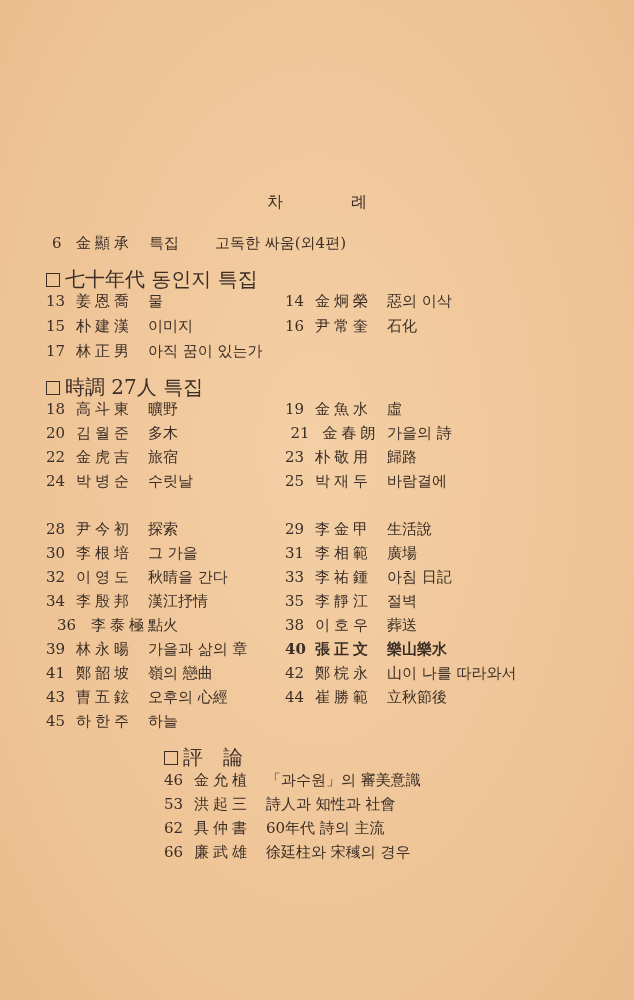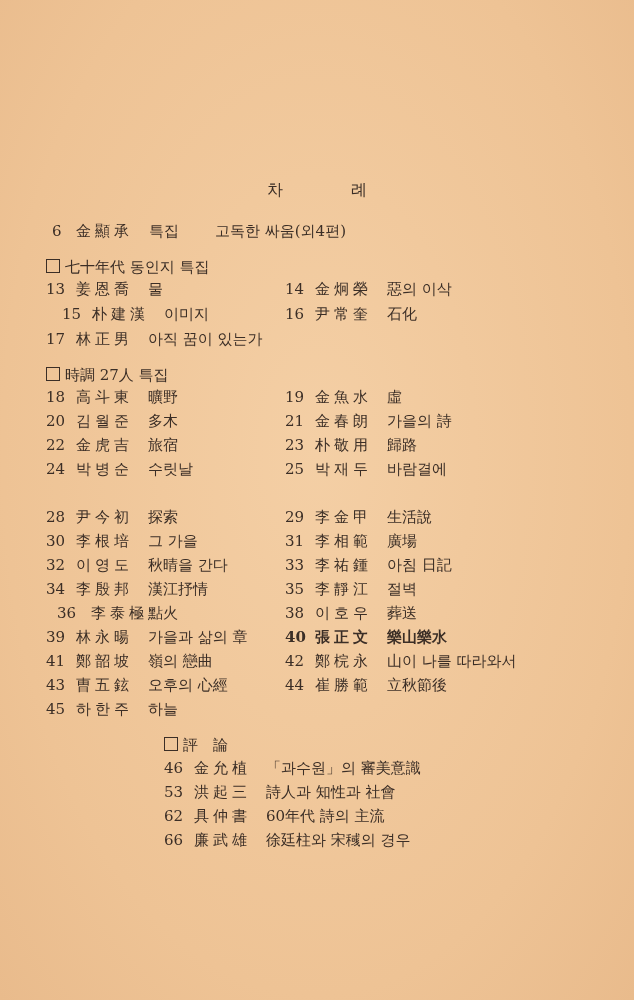--- a/index.html
+++ b/index.html
@@ -4,34 +4,34 @@
   <style>
     html, body { margin: 0; padding: 0; }
     body {
       width: 634px; height: 1000px; overflow: hidden;
       background: #f1c89c;
       background-image: radial-gradient(ellipse at 50% 45%, #f4cfa5 0%, #eec395 70%, #e9bb8c 100%);
       font-family: "DejaVu Serif", "Liberation Serif", serif;
       color: #3b2e26;
       position: relative;
     }
-    .page { position: absolute; left: 0; top: 0; width: 634px; height: 828px; }
+    .page { position: absolute; left: 0; top: 12px; width: 634px; height: 828px; }
     .title {
       position: absolute; top: 180px; left: 0; width: 634px;
       text-align: center; font-size: 16px; letter-spacing: 0;
     }
     .title span { display: inline-block; }
     .title .gap { width: 68px; }
     .line {
       position: absolute; font-size: 15px; white-space: nowrap; line-height: 20px;
     }
     .num { display: inline-block; width: 30px; }
     .auth { display: inline-block; width: 72px; letter-spacing: 4px; }
     .work { display: inline-block; }
-    .hdr { position: absolute; font-size: 15px; white-space: nowrap; line-height: 20px; }
+    .hdr { position: absolute; font-size: 20px; white-space: nowrap; line-height: 20px; }
     .box {
       display: inline-block; width: 12px; height: 12px; border: 1.3px solid #3b2e26;
       vertical-align: -1px; margin-right: 5px;
     }
     .feat-label { display: inline-block; margin-left: 16px; }
     .feat-work { display: inline-block; margin-left: 36px; }
     .crit .auth { width: 72px; }
   </style>
 </head>
 <body>
@@ -44,21 +44,21 @@
 
   <div class="line" style="top:221px; left:52px;">
     <span class="num" style="width:24px">6</span><span class="auth" style="width:auto">金顯承</span><span class="feat-label">특집</span><span class="feat-work">고독한 싸움(외4편)</span>
   </div>
 
   <div class="hdr" style="top:257px; left:46px;">
     <span class="box"></span><span>七十年代 동인지 특집</span>
   </div>
 
   <div class="line" style="top:279px; left:46px;"><span class="num">13</span><span class="auth">姜恩喬</span><span class="work">물</span></div>
-  <div class="line" style="top:304px; left:46px;margin-left:16px;"><span class="num">15</span><span class="auth">朴建漢</span><span class="work">이미지</span></div>
+  <div class="line" style="top:304px; left:46px;"><span class="num">15</span><span class="auth">朴建漢</span><span class="work">이미지</span></div>
   <div class="line" style="top:329px; left:46px;text-decoration:underline;"><span class="num">17</span><span class="auth">林正男</span><span class="work">아직 꿈이 있는가</span></div>
 
   <div class="line" style="top:279px; left:285px;"><span class="num">14</span><span class="auth">金炯榮</span><span class="work">惡의 이삭</span></div>
   <div class="line" style="top:304px; left:285px;"><span class="num">16</span><span class="auth">尹常奎</span><span class="work">石化</span></div>
 
   <div class="hdr" style="top:365px; left:46px;">
     <span class="box"></span><span>時調 27人 특집</span>
   </div>
 
   <div class="line" style="top:387px; left:46px;"><span class="num">18</span><span class="auth">高斗東</span><span class="work">曠野</span></div>
@@ -69,21 +69,21 @@
   <div class="line" style="top:531px; left:46px;"><span class="num">30</span><span class="auth">李根培</span><span class="work">그 가을</span></div>
   <div class="line" style="top:555px; left:46px;"><span class="num">32</span><span class="auth">이영도</span><span class="work">秋晴을 간다</span></div>
   <div class="line" style="top:579px; left:46px;"><span class="num">34</span><span class="auth">李殷邦</span><span class="work">漢江抒情</span></div>
   <div class="line" style="top:603px; left:46px;text-align:right;"><span class="num">36</span><span class="auth">李泰極</span><span class="work">點火</span></div>
   <div class="line" style="top:627px; left:46px;"><span class="num">39</span><span class="auth">林永暘</span><span class="work">가을과 삶의 章</span></div>
   <div class="line" style="top:651px; left:46px;"><span class="num">41</span><span class="auth">鄭韶坡</span><span class="work">嶺의 戀曲</span></div>
   <div class="line" style="top:675px; left:46px;"><span class="num">43</span><span class="auth">曺五鉉</span><span class="work">오후의 心經</span></div>
   <div class="line" style="top:699px; left:46px;"><span class="num">45</span><span class="auth">하한주</span><span class="work">하늘</span></div>
 
   <div class="line" style="top:387px; left:285px;"><span class="num">19</span><span class="auth">金魚水</span><span class="work">虛</span></div>
-  <div class="line" style="top:411px; left:285px;"><span class="num">21</span><span class="auth">金春朗</span><span class="work">가을의 詩</span></div>
+  <div class="line" style="top:411px; left:285px;text-align:center;"><span class="num">21</span><span class="auth">金春朗</span><span class="work">가을의 詩</span></div>
   <div class="line" style="top:435px; left:285px;"><span class="num">23</span><span class="auth">朴敬用</span><span class="work">歸路</span></div>
   <div class="line" style="top:459px; left:285px;"><span class="num">25</span><span class="auth">박재두</span><span class="work">바람결에</span></div>
   <div class="line" style="top:507px; left:285px;"><span class="num">29</span><span class="auth">李金甲</span><span class="work">生活說</span></div>
   <div class="line" style="top:531px; left:285px;"><span class="num">31</span><span class="auth">李相範</span><span class="work">廣場</span></div>
   <div class="line" style="top:555px; left:285px;"><span class="num">33</span><span class="auth">李祐鍾</span><span class="work">아침 日記</span></div>
   <div class="line" style="top:579px; left:285px;"><span class="num">35</span><span class="auth">李靜江</span><span class="work">절벽</span></div>
   <div class="line" style="top:603px; left:285px;"><span class="num">38</span><span class="auth">이호우</span><span class="work">葬送</span></div>
   <div class="line" style="top:627px; left:285px;font-weight:bold;"><span class="num">40</span><span class="auth">張正文</span><span class="work">樂山樂水</span></div>
   <div class="line" style="top:651px; left:285px;"><span class="num">42</span><span class="auth">鄭梡永</span><span class="work">山이 나를 따라와서</span></div>
   <div class="line" style="top:675px; left:285px;"><span class="num">44</span><span class="auth">崔勝範</span><span class="work">立秋節後</span></div>

